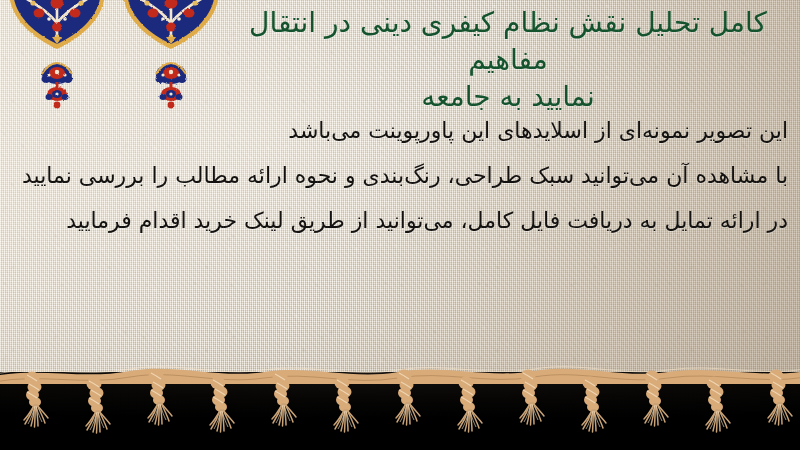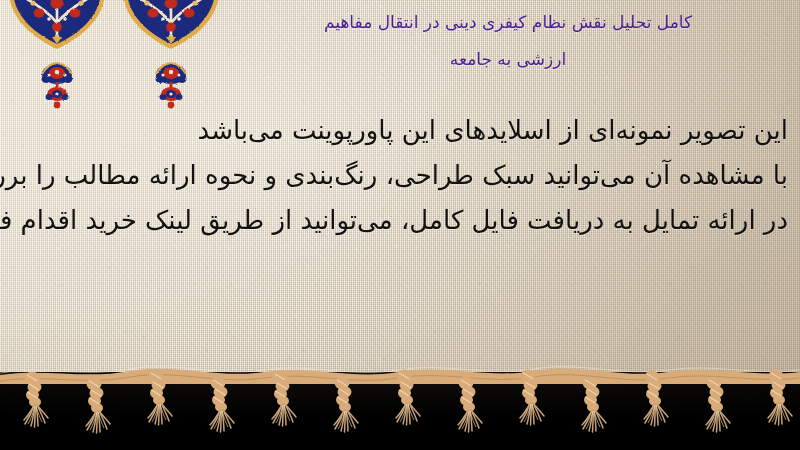--- a/index.html
+++ b/index.html
@@ -93,36 +93,36 @@
     inset: 0;
     z-index: 6;
   }
 
   .title {
     position: absolute;
     top: 4px;
     right: 12px;
     width: 560px;
     text-align: center;
-    color: #4c1d95;
-    font-size: 17px;
+    color: #14532d;
+    font-size: 28px;
     line-height: 37px;
     font-weight: 400;
     letter-spacing: 0;
     text-shadow: 0 1px 0 rgba(255,255,255,.30);
   }
 
   .body-block {
     position: absolute;
     top: 108px;
     right: 12px;
     width: 776px;
     text-align: right;
     color: #141210;
-    font-size: 26px;
+    font-size: 22px;
     line-height: 45px;
     font-weight: 400;
     text-shadow: 0 1px 0 rgba(255,255,255,.28);
   }
   .body-line { display: block; white-space: nowrap; }
 
   
   .ornaments {
     position: absolute;
     top: 0;
@@ -267,21 +267,21 @@
           <use href="#pendant"></use>
         </g>
       </g>
     </svg>
   </div>
 
   <div class="content">
 
     <div class="title">
       <span>کامل تحلیل نقش نظام کیفری دینی در انتقال مفاهیم</span><br>
-      <span>ارزشی به جامعه</span>
+      <span>نمایید به جامعه</span>
     </div>
 
     <div class="body-block">
       <span class="body-line">این تصویر نمونه‌ای از اسلایدهای این پاورپوینت می‌باشد</span>
       <span class="body-line">با مشاهده آن می‌توانید سبک طراحی، رنگ‌بندی و نحوه ارائه مطالب را بررسی نمایید</span>
       <span class="body-line">در ارائه تمایل به دریافت فایل کامل، می‌توانید از طریق لینک خرید اقدام فرمایید</span>
     </div>
 
   </div>
 

